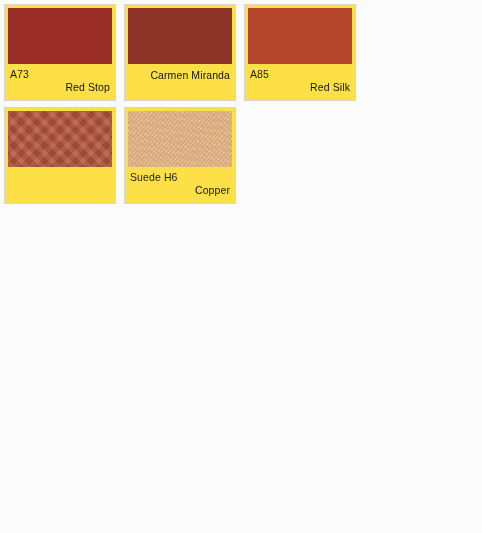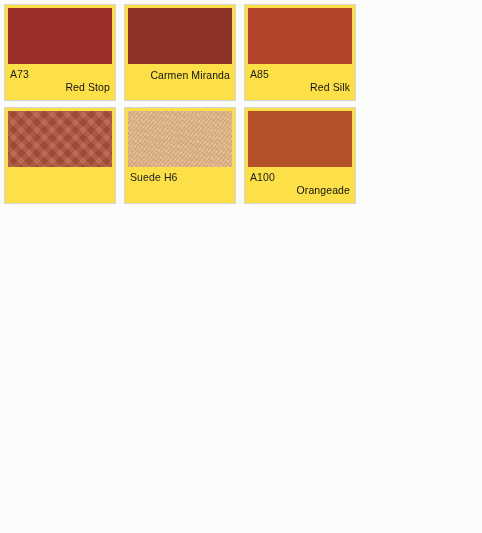--- a/index.html
+++ b/index.html
@@ -128,22 +128,16 @@
       <div class="swatch-chip" style="background: rgb(176, 82, 58);">
         <div class="tex tex-lattice"></div>
       </div>
     </div>
     <div class="swatch-card">
       <div class="swatch-chip" style="background: rgb(228, 181, 132);">
         <div class="tex tex-grain"></div>
       </div>
       <div class="swatch-labels">
         <div class="swatch-code">Suede H6</div>
-      </div>
-    </div>
-    <div class="swatch-card">
-      <div class="swatch-chip" style="background: rgb(180, 81, 42);"></div>
-      <div class="swatch-labels">
-        <div class="swatch-code">A100</div>
-        <div class="swatch-name">Orangeade</div>
+        <div class="swatch-name">Copper</div>
       </div>
     </div>
   </div>
 
 </body></html>

